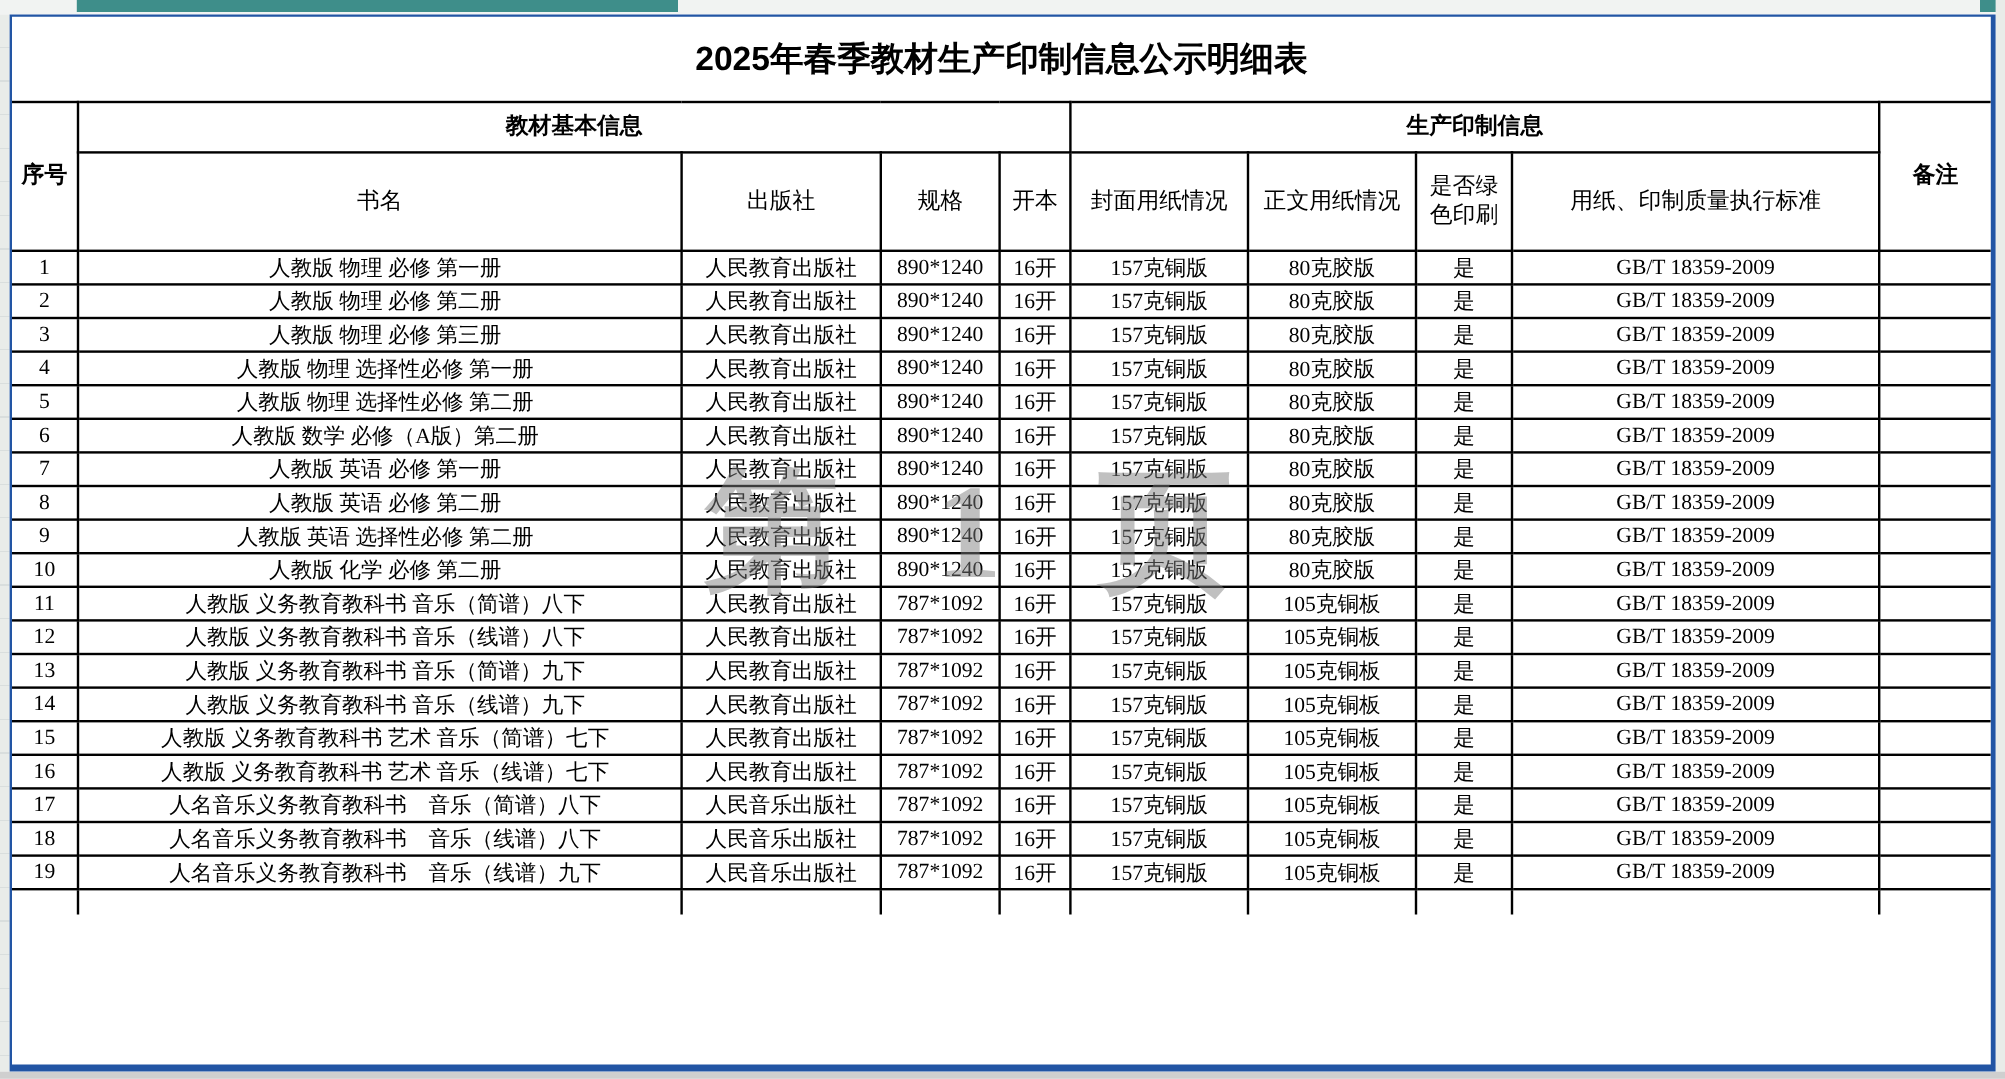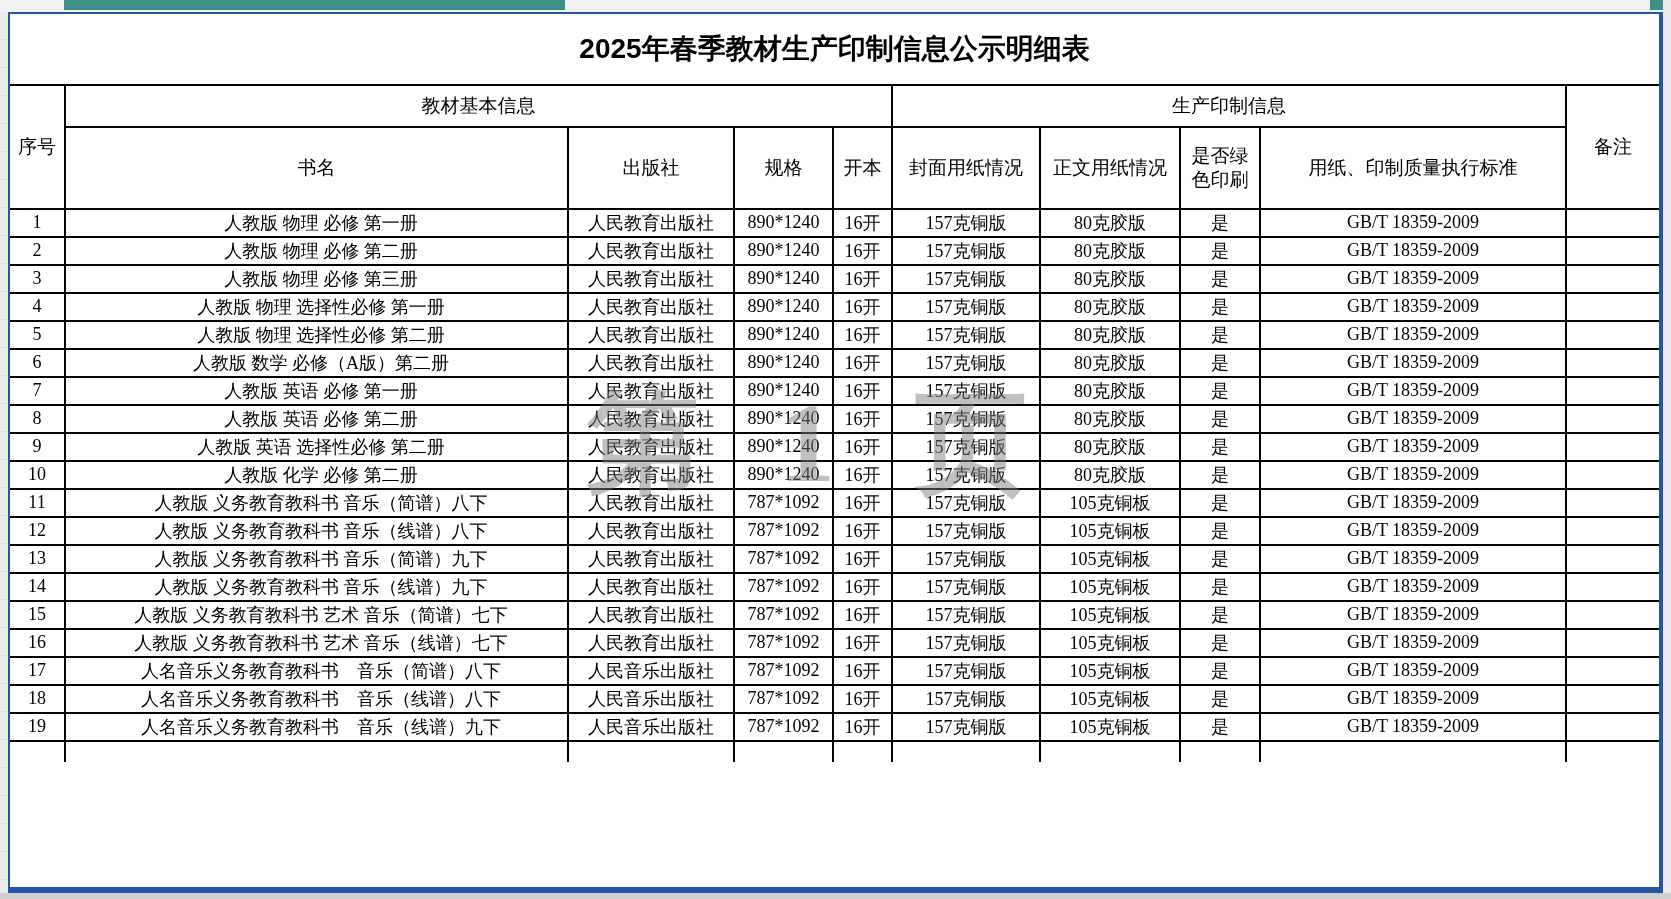--- a/index.html
+++ b/index.html
@@ -38,21 +38,21 @@
   table{border-collapse:collapse;table-layout:fixed;width:1649px;}
   th,td{border:2px solid var(--grid-black);color:#000;overflow:hidden;white-space:nowrap;
     text-align:center;vertical-align:middle;font-weight:normal;}
   th{font-size:19px;line-height:1.25;}
   td{font-size:18px;}
   tr>*:first-child{border-left:none;}
   tr>*:last-child{border-right:none;}
   th.wrap{white-space:normal;padding:16px 4px;}
   td.left,th.left-pad{ }
   td.left{text-align:center;padding-left:9px;}
-  thead tr.h1 th{height:42px;}
+  thead tr.h1 th{height:42px;font-weight:bold;}
   thead tr.h2 th{height:61px;}
   tbody tr{height:28px;}
   tbody tr:last-child>*{border-bottom:none;}
 
   .watermark{position:absolute;left:540px;top:368px;width:560px;text-align:center;
     font-size:112px;font-weight:bold;letter-spacing:26px;color:var(--watermark);
     opacity:.48;pointer-events:none;z-index:5;font-family:"Liberation Serif",serif;}
 </style>
 </head>
 <body>

